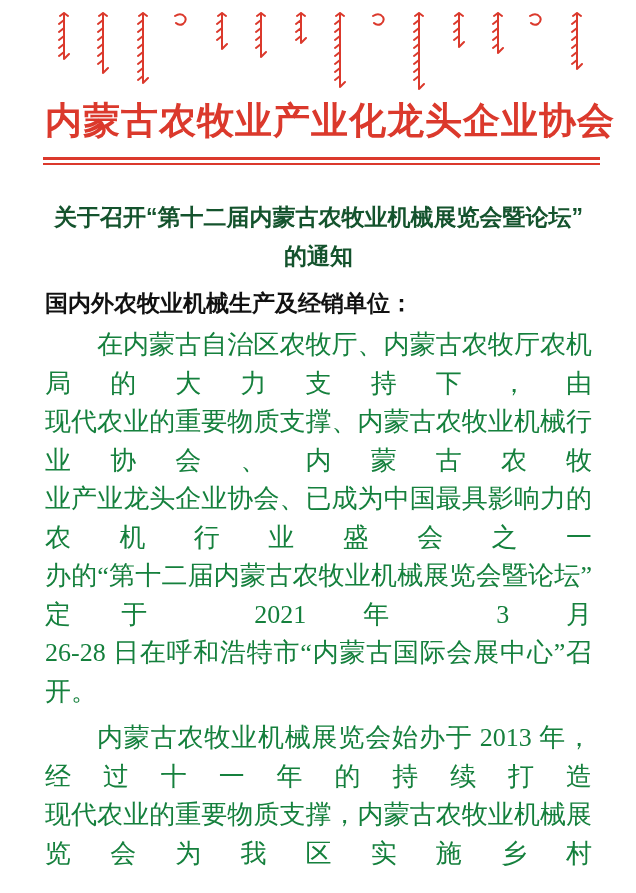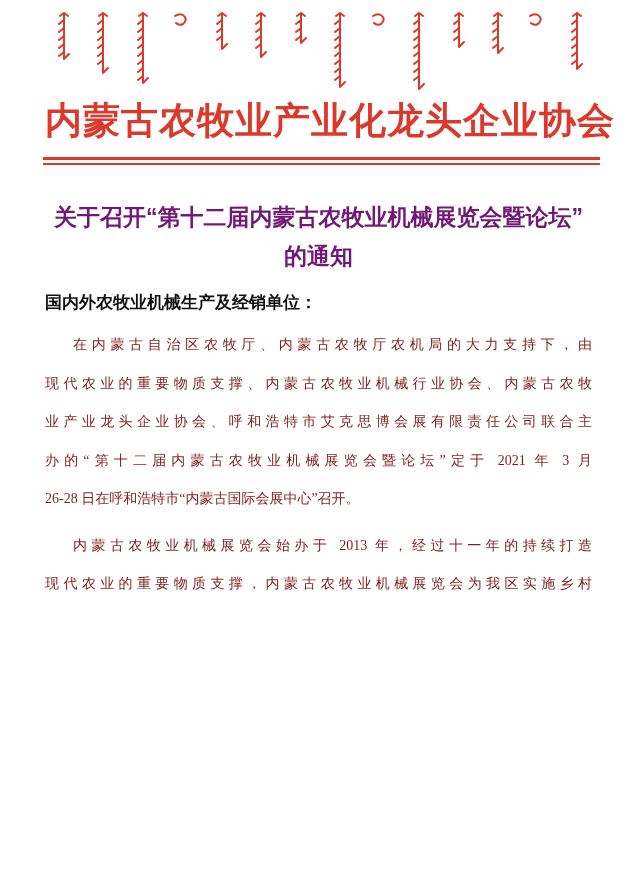--- a/index.html
+++ b/index.html
@@ -43,38 +43,38 @@
     border-bottom:2px solid var(--accent,#db392c);
   }
   
   .title{
     margin:33px 0 0 0;
     font-family:"Liberation Sans","DejaVu Sans",sans-serif;
     font-weight:700;
     font-size:23px;
     line-height:39px;
     text-align:center;
-    color:#701a75;
+    color:#14532d;
   }
   .title .tl{display:block;}
   .salutation{
     margin:15px 0 9px 0;
-    font-family:Liberation Mono, monospace;
+    font-family:Liberation Serif, serif;
     font-weight:700;
-    font-size:17px;
+    font-size:23px;
     line-height:26px;
     color:#111;
     text-align:left;
   }
   .para{margin:0 0 8px 0;}
   .para:last-child{margin-bottom:0;}
   .line{
-    font-size:14px;
+    font-size:26px;
     line-height:38.5px;
-    color:#7f1d1d;
+    color:#15803d;
     text-align:justify;
     text-justify:inter-character;
     white-space:normal;
   }
   .line.j{text-align-last:justify;}
   .line.plain{text-align-last:left;}
   .line.indent{text-indent:2em;}
 </style>
 </head>
 <body>
@@ -134,21 +134,21 @@
     <h1 class="title">
       <span class="tl">关于召开“第十二届内蒙古农牧业机械展览会暨论坛”</span>
       <span class="tl">的通知</span>
     </h1>
 
     <p class="salutation">国内外农牧业机械生产及经销单位：</p>
 
     <div class="para">
       <div class="line j indent">在内蒙古自治区农牧厅、内蒙古农牧厅农机局的大力支持下，由</div>
       <div class="line j">现代农业的重要物质支撑、内蒙古农牧业机械行业协会、内蒙古农牧</div>
-      <div class="line j">业产业龙头企业协会、呼和浩特市艾克思博会展有限责任公司联合主</div>
+      <div class="line j">业产业龙头企业协会、已成为中国最具影响力的农机行业盛会之一</div>
       <div class="line j">办的“第十二届内蒙古农牧业机械展览会暨论坛”定于 2021 年 3 月</div>
       <div class="line plain">26-28 日在呼和浩特市“内蒙古国际会展中心”召开。</div>
     </div>
 
     <div class="para">
       <div class="line j indent">内蒙古农牧业机械展览会始办于 2013 年，经过十一年的持续打造</div>
       <div class="line j">现代农业的重要物质支撑，内蒙古农牧业机械展览会为我区实施乡村</div>
 
     </div>
 

